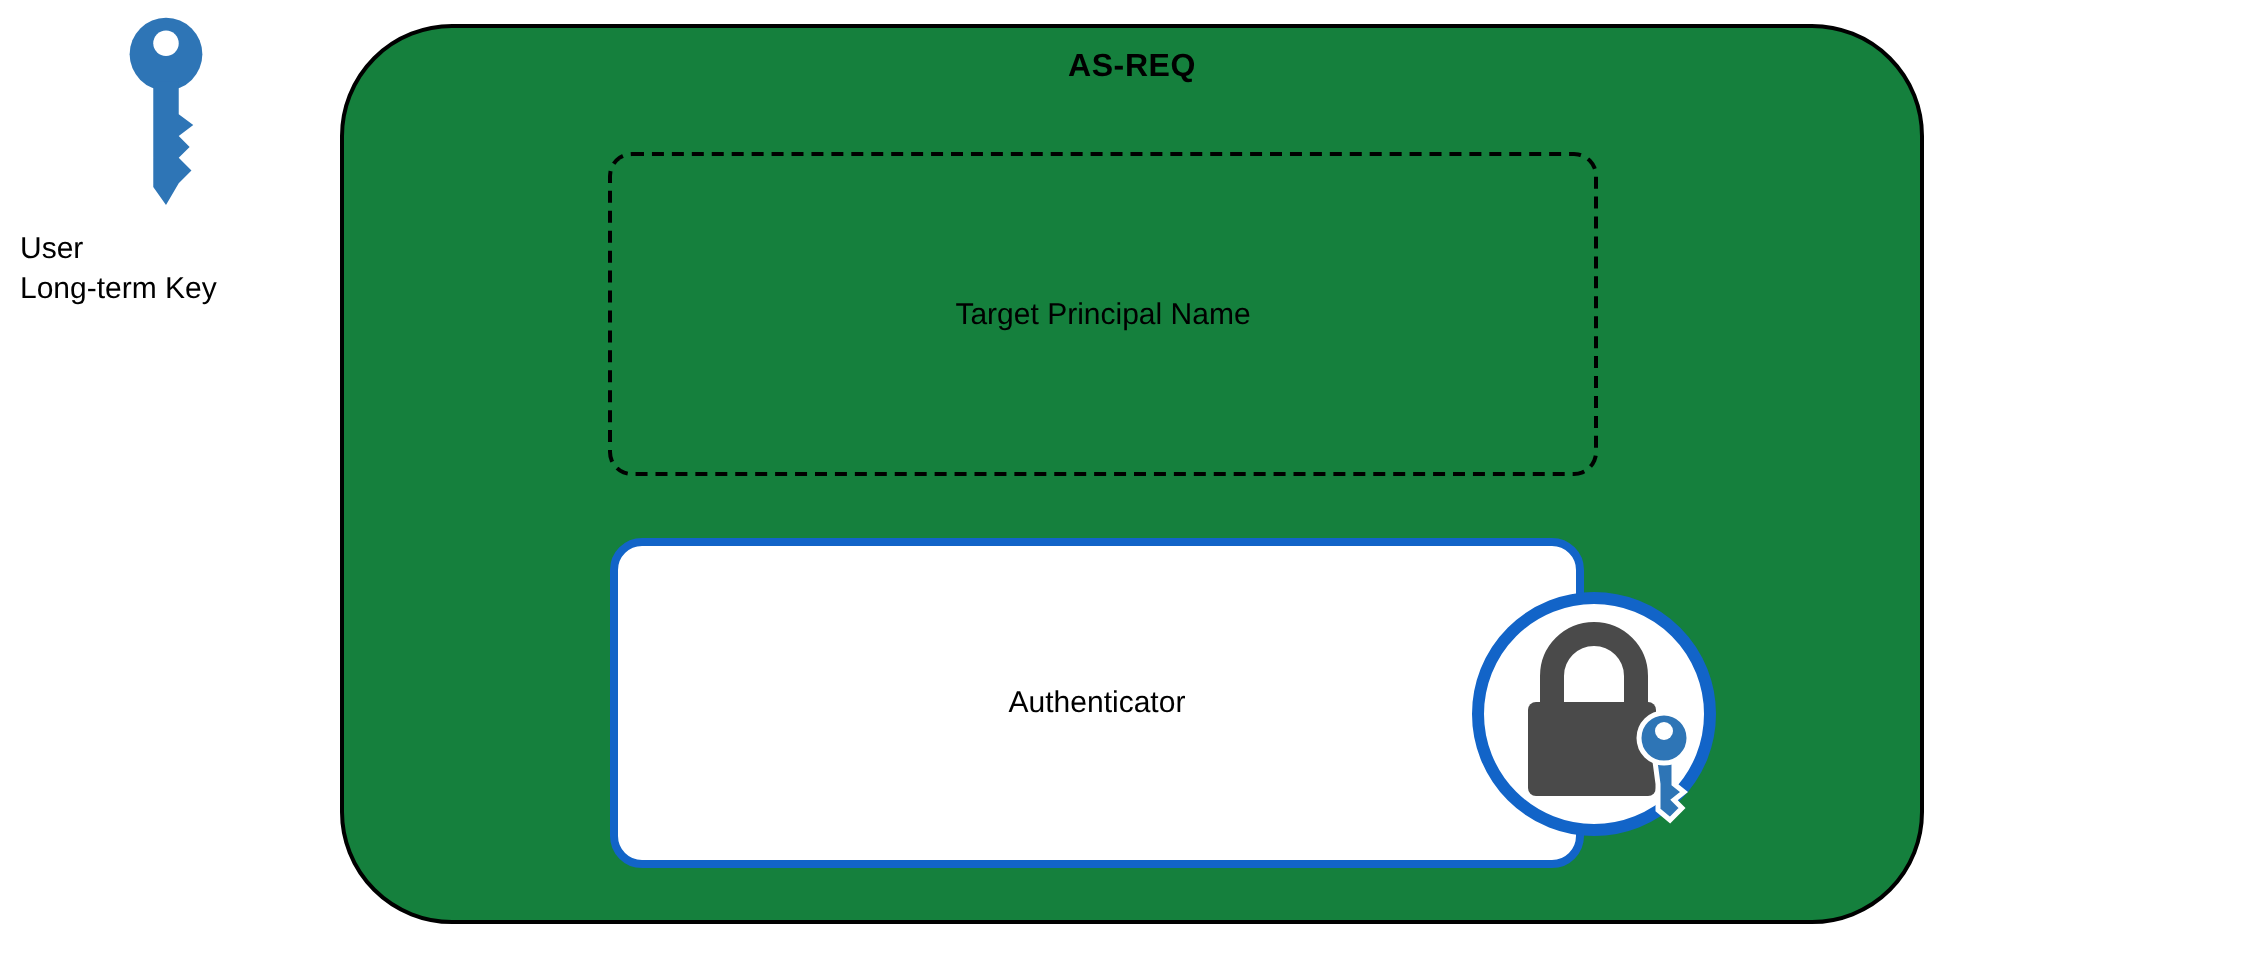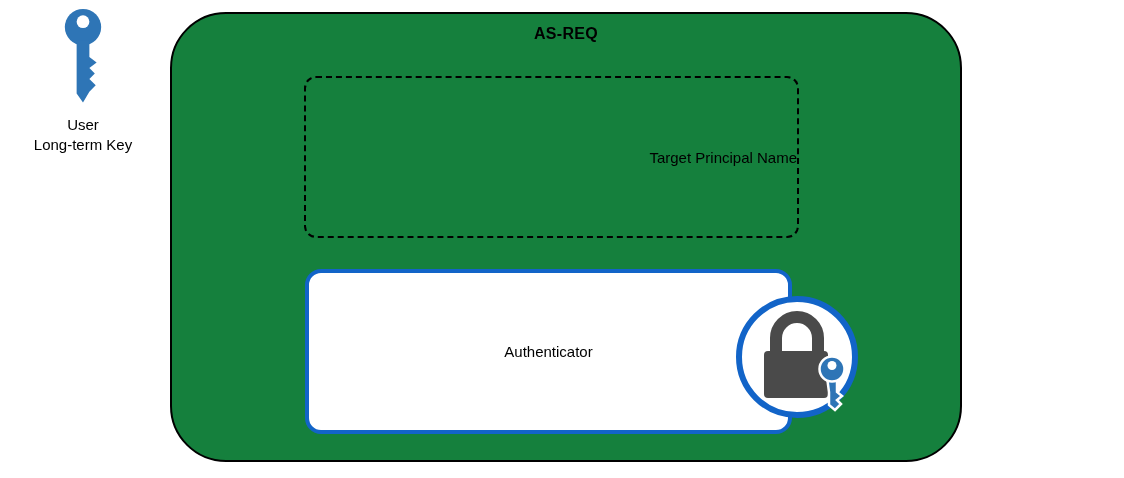--- a/index.html
+++ b/index.html
@@ -12,21 +12,21 @@
     color: #000000;
     overflow: hidden;
   }
 
   
   .user-key {
     position: absolute;
     left: 10px;
     top: 8px;
     width: 146px;
-    text-align: center;
+    text-align: left;
   }
   .user-key svg.key-icon {
     display: block;
     margin: 0 auto;
     width: 46px;
     height: 100px;
   }
   .user-key-label {
     margin-top: 7px;
     font-size: 15px;
@@ -62,21 +62,21 @@
     position: absolute;
     left: 132px;
     top: 62px;
     width: 495px;
     height: 162px;
     border: 2px dashed #000000;
     border-radius: 12px;
     box-sizing: border-box;
     display: flex;
     align-items: center;
-    justify-content: flex-end;
+    justify-content: center;
     font-size: 15px;
   }
 
   
   .auth-box {
     position: absolute;
     left: 133px;
     top: 255px;
     width: 487px;
     height: 165px;

